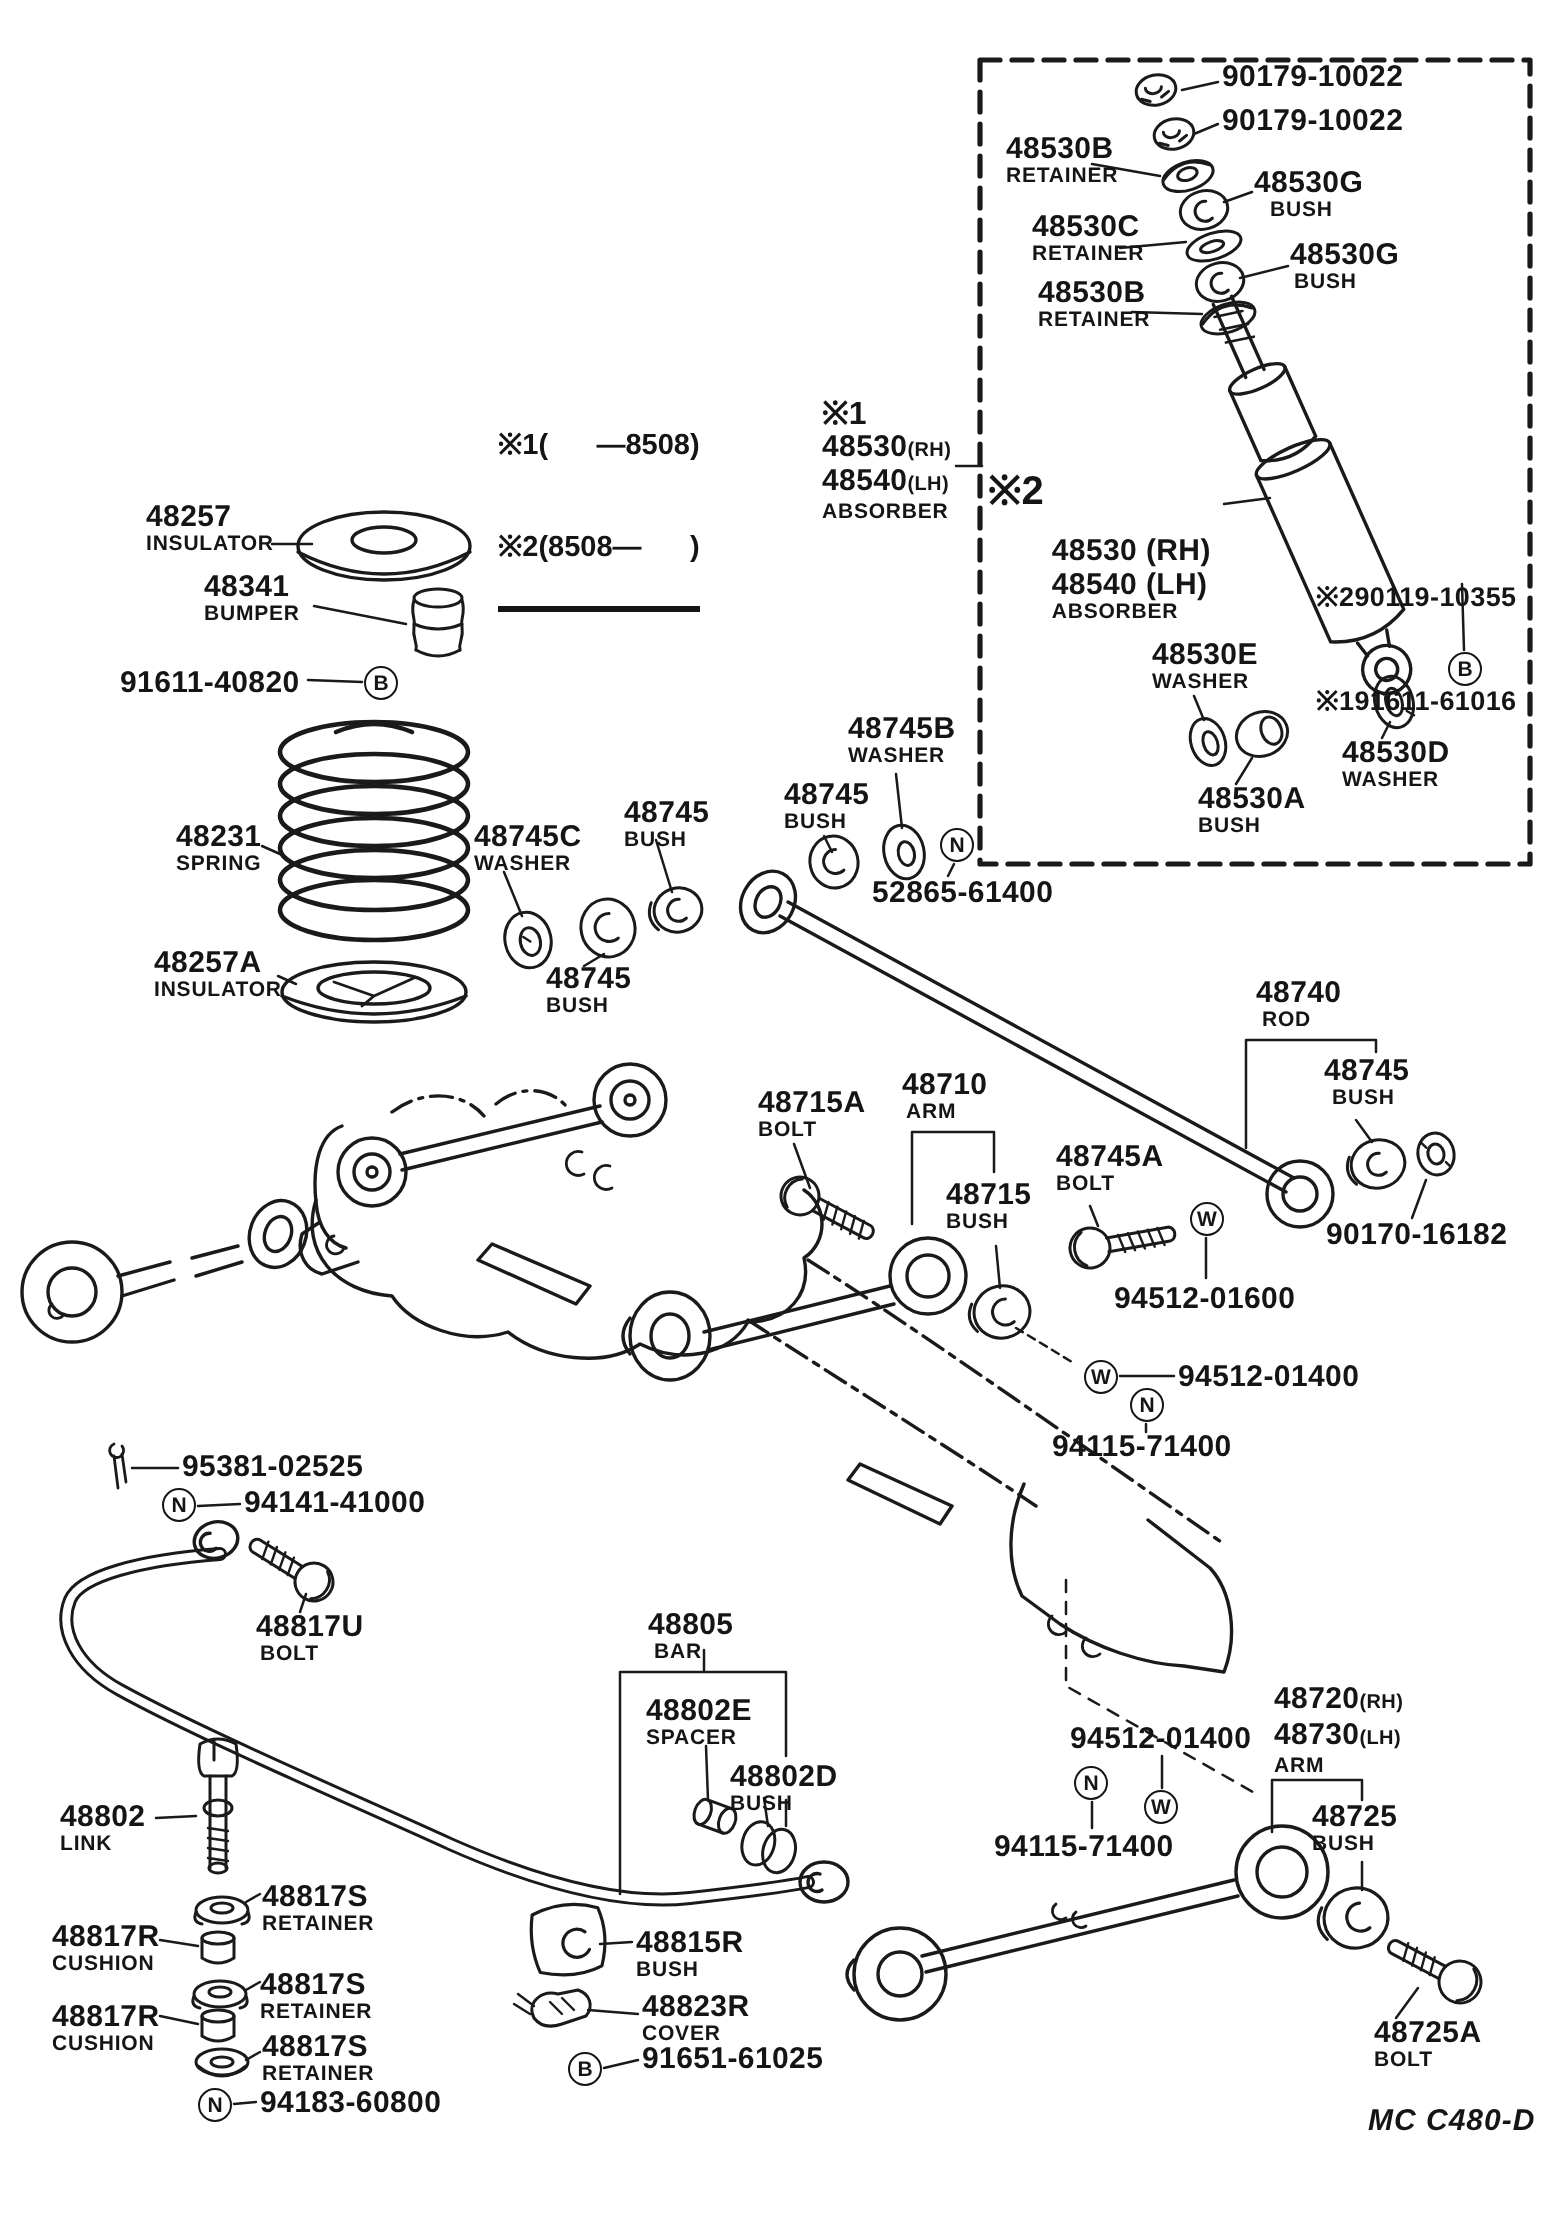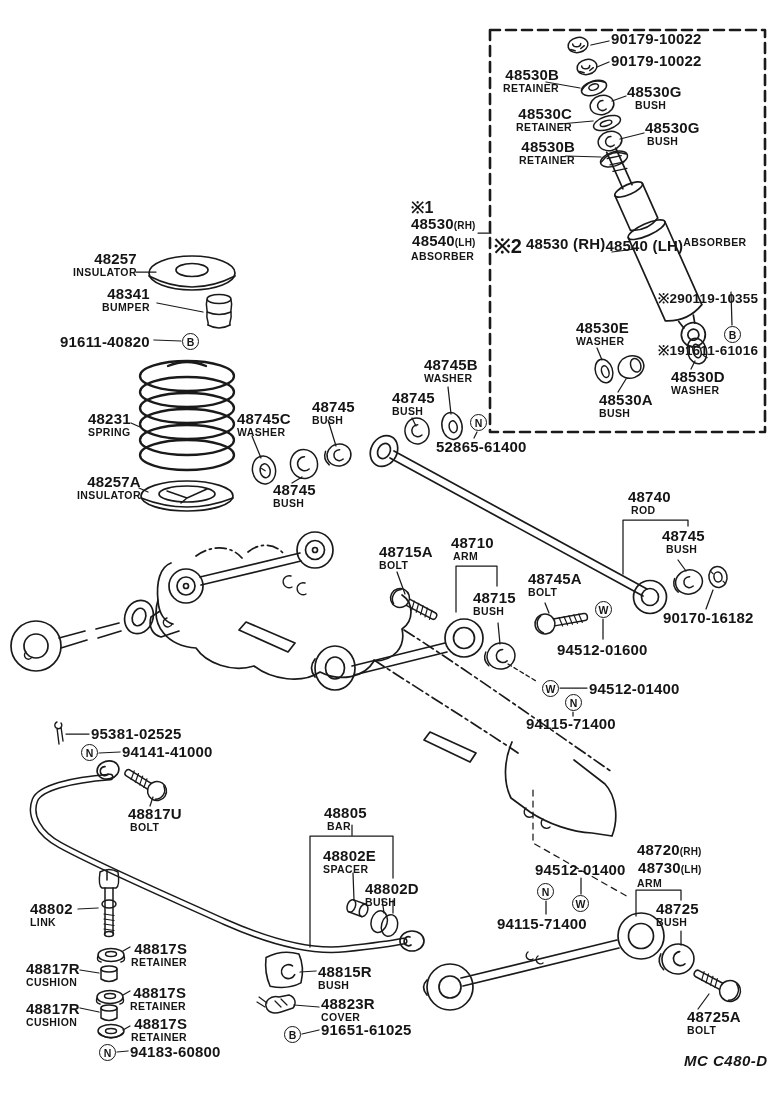--- a/index.html
+++ b/index.html
@@ -1,32 +1,32 @@
 <!DOCTYPE html>
 <html><head>
 <meta charset="utf-8">
 <style>
   html,body{margin:0;padding:0;background:#e8e8e8;}
   .stage{position:relative;width:776px;height:1118px;background:#ffffff;overflow:hidden;
          font-family:"Liberation Sans",sans-serif;color:#151515;}
   svg.art{position:absolute;left:0;top:0;}
   .lbl{position:absolute;white-space:nowrap;}
-  .num{font-weight:bold;font-size:15px;line-height:15px;letter-spacing:0.2px;text-align:right;}
+  .num{font-weight:bold;font-size:15px;line-height:15px;letter-spacing:0.2px;}
   .num.sm{font-size:13.5px;line-height:16px;margin-top:36px;}
   .nm{font-weight:bold;font-size:10.5px;line-height:11px;letter-spacing:0.4px;margin-top:1px;}
   .sfx{font-weight:bold;font-size:10px;}
   .mark1{font-weight:bold;font-size:16px;line-height:17px;}
   .mark2{font-weight:bold;font-size:20px;line-height:21px;margin-right:4px;}
   .mk{position:absolute;width:17px;height:17px;border:1.8px solid #151515;border-radius:50%;
       background:#fff;box-sizing:border-box;display:flex;align-items:center;justify-content:center;
       font-weight:bold;font-size:10.5px;line-height:10px;}
   .note{position:absolute;left:249px;top:181px;white-space:pre;font-weight:bold;font-size:14.5px;
         line-height:17px;border-bottom:3px solid #151515;padding-bottom:3px;}
   .footer{position:absolute;left:684px;top:1052px;font-weight:bold;font-size:15px;letter-spacing:0.5px;font-style:italic;}
-  .col{display:flex;flex-direction:row;}
+  .col{display:flex;flex-direction:column;margin-top:32px;}
   .row{display:flex;flex-direction:row;align-items:flex-start;}
 </style>
 </head>
 <body>
 
 <div class="stage">
 
 <svg class="art" width="776" height="1118" viewBox="0 0 776 1118" fill="none" stroke="#1a1a1a" stroke-width="1.7" stroke-linecap="round" stroke-linejoin="round">
 
   <rect x="490" y="30" width="275" height="402" stroke-dasharray="10 6" stroke-width="2.6"></rect>
@@ -334,20 +334,24 @@
     <path d="M581,878 L581,894 M546,901 L546,914"></path>
     <path d="M636,890 L681,890 M636,890 L636,916 M681,890 L681,900 M681,931 L681,945"></path>
     <path d="M709,994 L698,1009"></path>
   </g>
   <g stroke-width="1.25">
     <path d="M508,664 L536,681" stroke-dasharray="4 3"></path>
     <path d="M533,790 L533,843 L630,898" stroke-dasharray="6 5"></path>
   </g>
 </svg>
 
+<div class="note">
+  <div>※1(      —8508)</div>
+  <div>※2(8508—      )</div>
+</div>
 
 <div class="lbl" style="left:611px;top:31px">
       <div class="num">90179-10022</div>
     </div>
 <div class="lbl" style="left:611px;top:53px">
       <div class="num">90179-10022</div>
     </div>
 <div class="lbl" style="left:503px;top:67px">
       <div class="num">48530B</div>
       <div class="nm">RETAINER</div>

